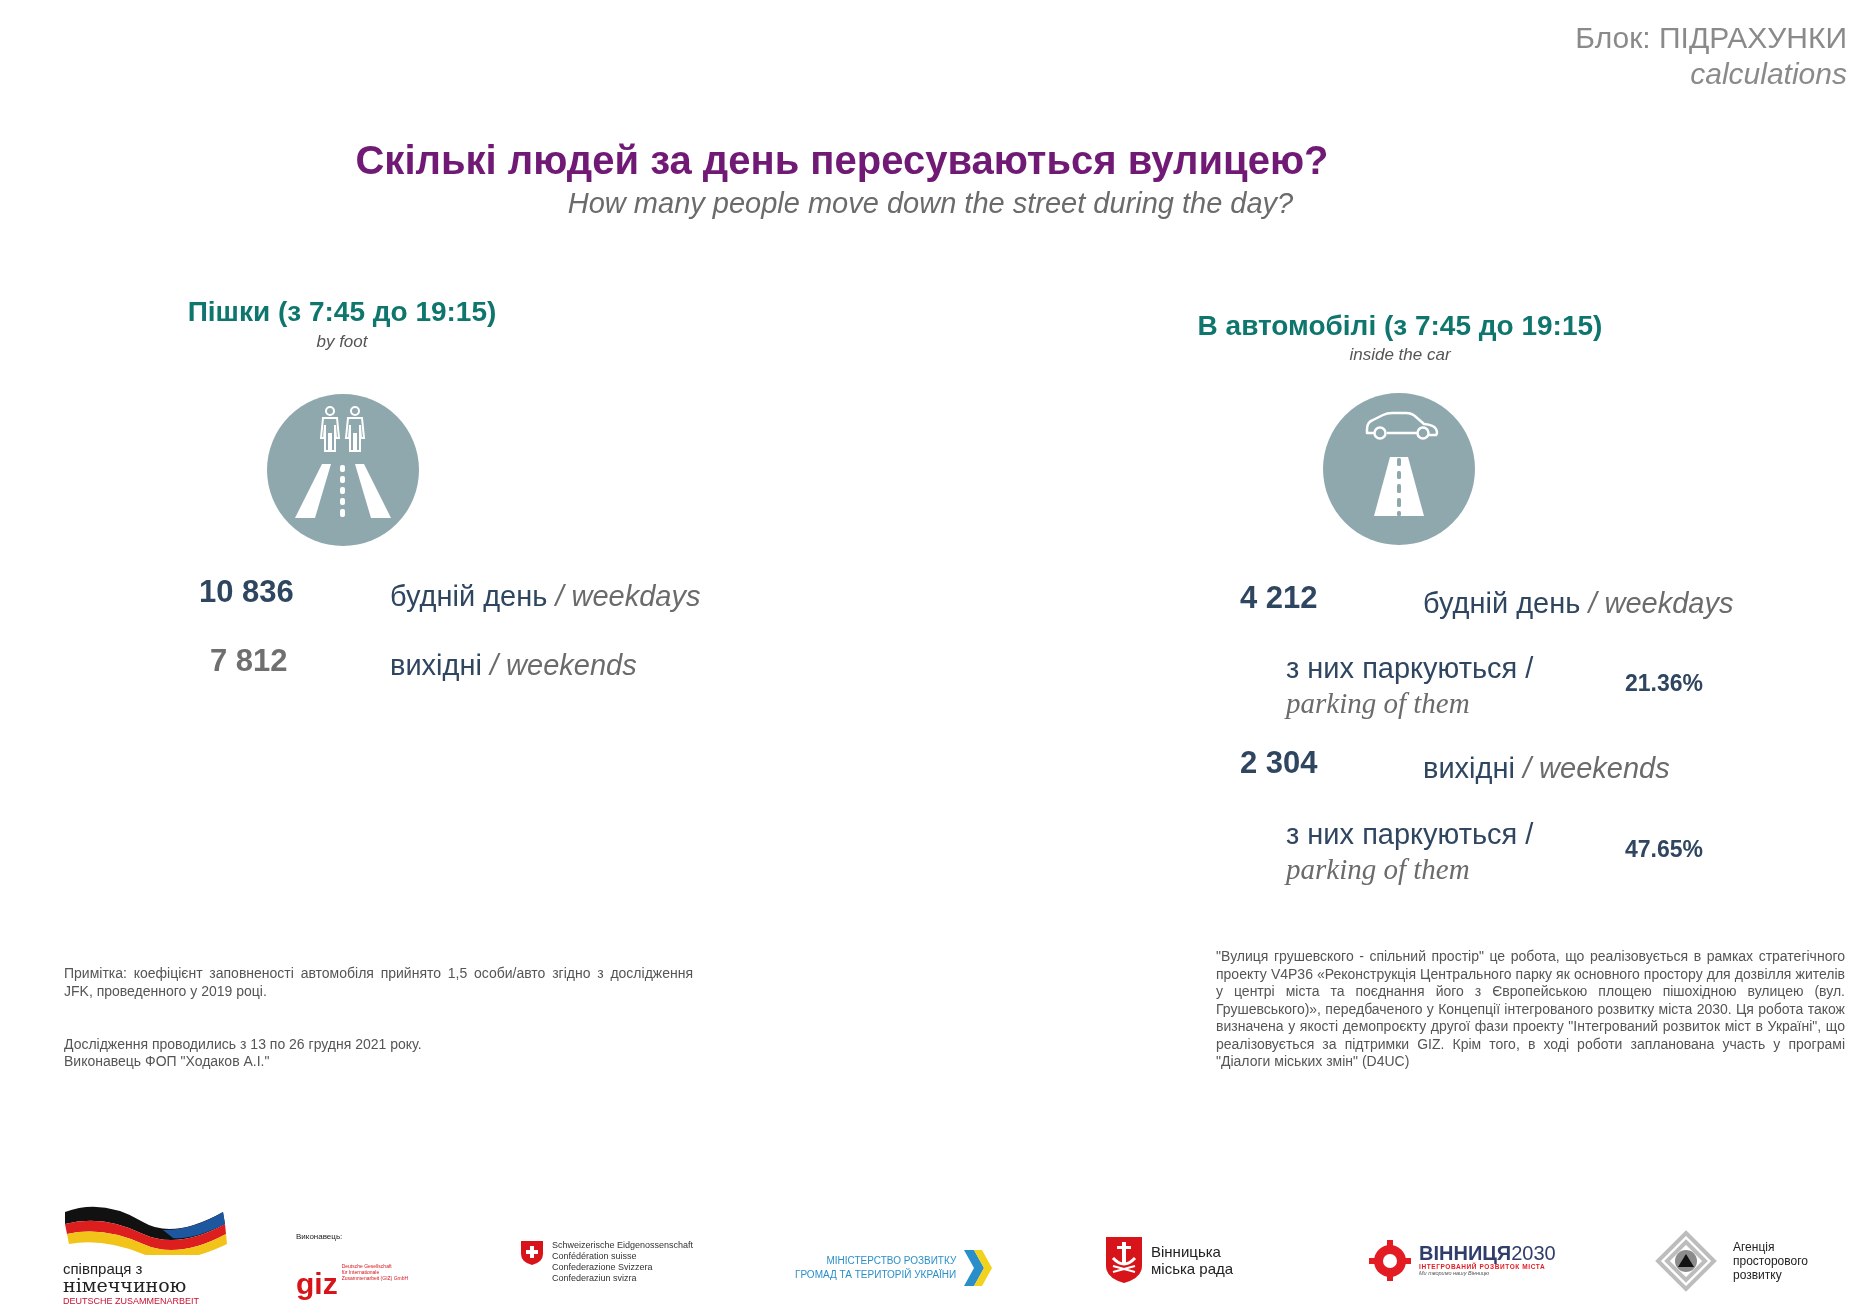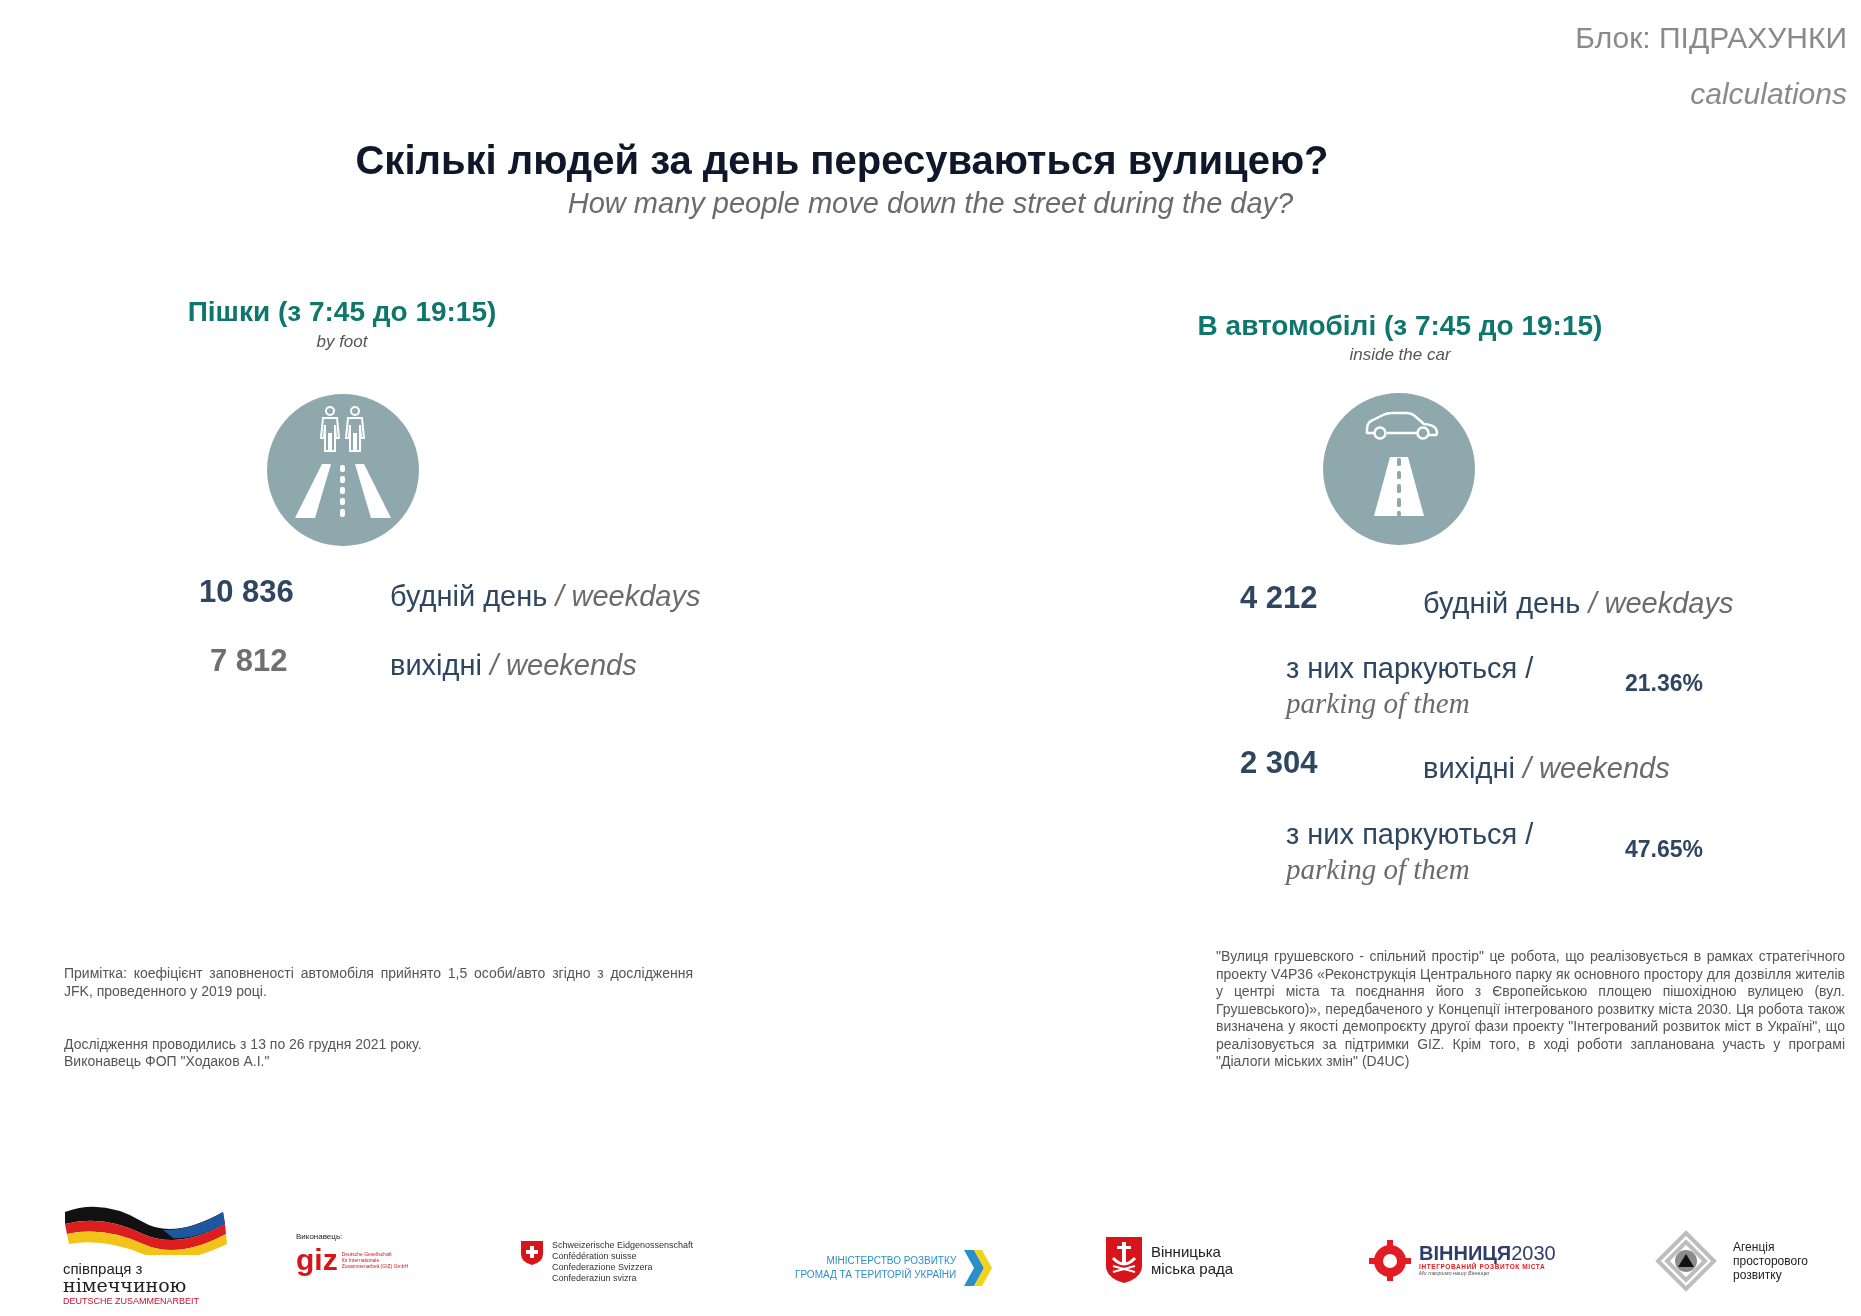--- a/index.html
+++ b/index.html
@@ -1,21 +1,21 @@
 <!DOCTYPE html>
 <html><head>
 <meta charset="utf-8">
 <style>
   html, body { margin: 0; padding: 0; background: #ffffff; }
   body { width: 1861px; height: 1316px; position: relative; overflow: hidden;
          font-family: "Liberation Sans", sans-serif; color: #2f4661; }
   .abs { position: absolute; }
   .block-label { right: 14px; top: 20px; text-align: right; color: #8a8a8a; font-size: 30px; line-height: 36px; }
-  .block-label .en { font-style: italic; margin-top: 20px; }
-  .main-title { left: 0; width: 1684px; top: 138px; text-align: center; font-size: 40px; font-weight: bold; color: #0f172a; }
+  .block-label .en { font-style: italic; }
+  .main-title { left: 0; width: 1684px; top: 138px; text-align: center; font-size: 40px; font-weight: bold; color: #701a75; }
   .main-sub { left: 0; width: 1861px; top: 187px; text-align: center; font-size: 29px; font-style: italic; color: #6b6b6b; }
   .col-title { font-size: 28px; font-weight: bold; color: #0f766e; text-align: center; white-space: nowrap; }
   .col-sub { font-size: 17px; font-style: italic; color: #555; text-align: center; }
   .icon-circle { width: 152px; height: 152px; border-radius: 50%; background: #8fa8ad; }
   .big-num { font-size: 31px; font-weight: bold; color: #2f4661; white-space: nowrap; }
   .big-num.gray { color: #6f6f6f; }
   .stat-label { font-size: 29px; color: #2f4661; white-space: nowrap; }
   .stat-label .en { font-style: italic; color: #6b6b6b; }
   .park-label { font-size: 29px; color: #2f4661; line-height: 35px; white-space: nowrap; }
   .park-label .en { font-style: italic; color: #6b6b6b; font-family: Liberation Serif, serif; }
@@ -131,21 +131,21 @@
     <path d="M100 30 Q130 30 160 12 L162 24 Q130 40 110 38 Z" fill="#1f5fb0" opacity="0.9"></path>
   </svg>
   <div style="font-size:15px; color:#222; line-height:15px; margin-top:2px;">співпраця з</div>
   <div style="font-size:19px; color:#222; line-height:19px; font-family:'DejaVu Serif', serif;">німеччиною</div>
   <div style="font-size:9px; color:#c8102e; line-height:12px;">DEUTSCHE ZUSAMMENARBEIT</div>
 </div>
 
 <div class="abs" style="left:296px; top:1232px; width:130px;">
   <div style="font-size:8px; color:#222;">Виконавець:</div>
   <div style="display:flex; align-items:center; margin-top:6px;">
-    <span style="font-size:30px; font-weight:bold; color:#d7141a; line-height:26px;">giz</span>
+    <span style="font-size:30px; font-weight:bold; color:#d7141a; line-height:26px;margin-top:24px;">giz</span>
     <div style="margin-left:4px; font-size:5px; line-height:6px; color:#d7141a;">
       <div>Deutsche Gesellschaft</div>
       <div>für Internationale</div>
       <div>Zusammenarbeit (GIZ) GmbH</div>
     </div>
   </div>
 </div>
 
 <div class="abs" style="left:520px; top:1240px; display:flex;">
   <svg width="24" height="26" viewBox="0 0 24 26">

